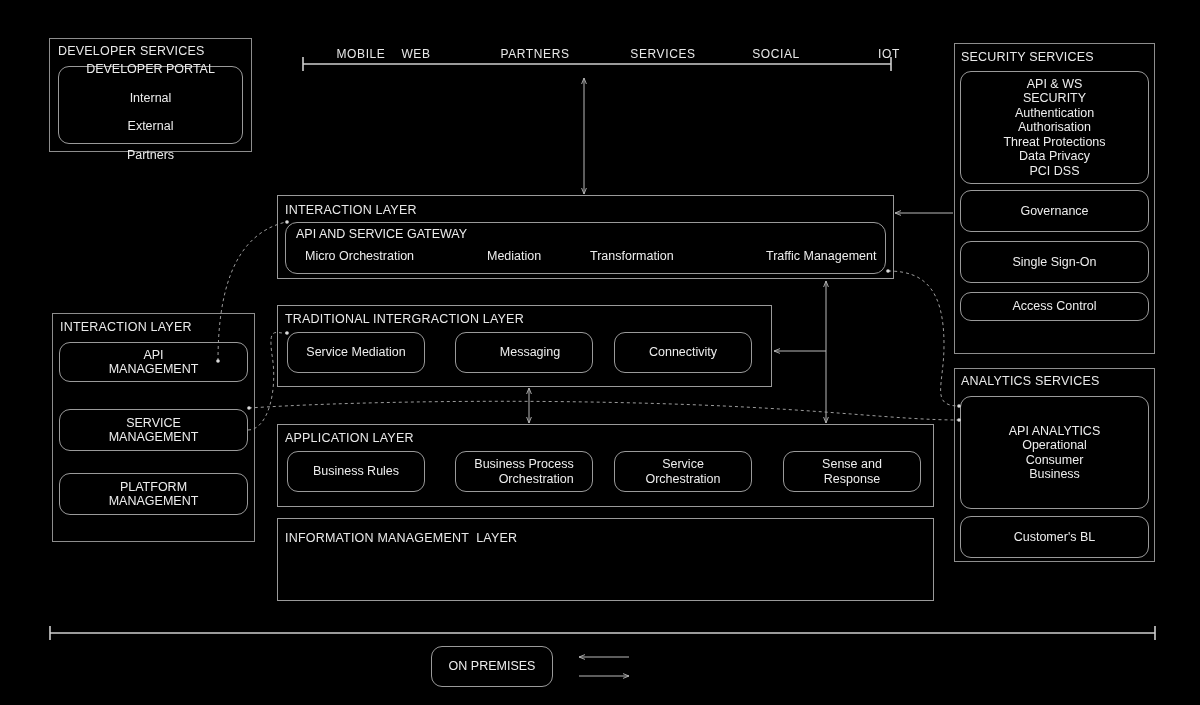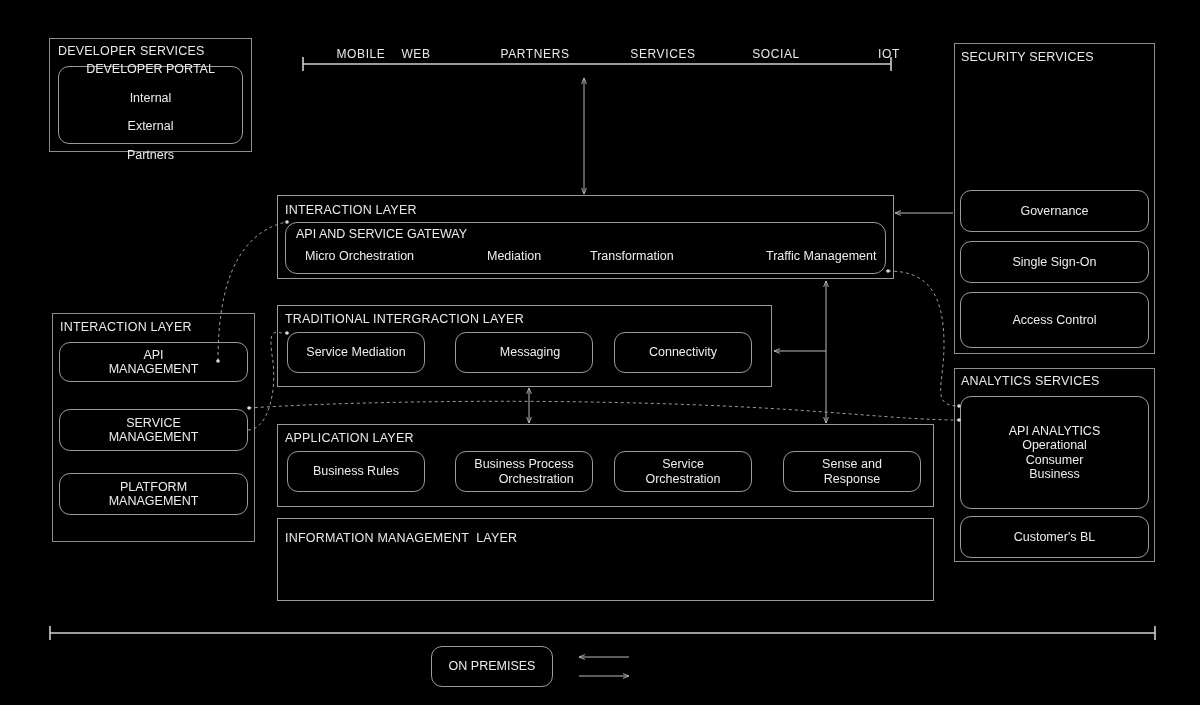--- a/index.html
+++ b/index.html
@@ -171,27 +171,36 @@
     <span class="chip-label">SERVICE
 MANAGEMENT</span>
   </div>
   <div class="rbox" style="left:59px; top:473px; width:189px; height:42px;">
     <span class="chip-label">PLATFORM
 MANAGEMENT</span>
   </div>
 
   <div class="box panel" style="left:954px; top:43px; width:201px; height:311px;"></div>
   <div class="panel-title" style="left:961px; top:50px;">SECURITY SERVICES</div>
+  <div class="rbox" style="left:960px; top:71px; width:189px; height:113px;">
+    <span class="chip-label">API &amp; WS
+SECURITY
+Authentication
+Authorisation
+Threat Protections
+Data Privacy
+PCI DSS</span>
+  </div>
   <div class="rbox" style="left:960px; top:190px; width:189px; height:42px;">
     <span class="chip-label">Governance</span>
   </div>
   <div class="rbox" style="left:960px; top:241px; width:189px; height:42px;">
     <span class="chip-label">Single Sign-On</span>
   </div>
-  <div class="rbox" style="left:960px; top:292px; width:189px; height:56px;">
+  <div class="rbox" style="left:960px; top:292px; width:189px; height:29px;">
     <span class="chip-label">Access Control</span>
   </div>
 
   <div class="box panel" style="left:954px; top:368px; width:201px; height:194px;"></div>
   <div class="panel-title" style="left:961px; top:374px;">ANALYTICS SERVICES</div>
   <div class="rbox" style="left:960px; top:396px; width:189px; height:113px;">
     <span class="chip-label">API ANALYTICS
 Operational
 Consumer
 Business</span>

